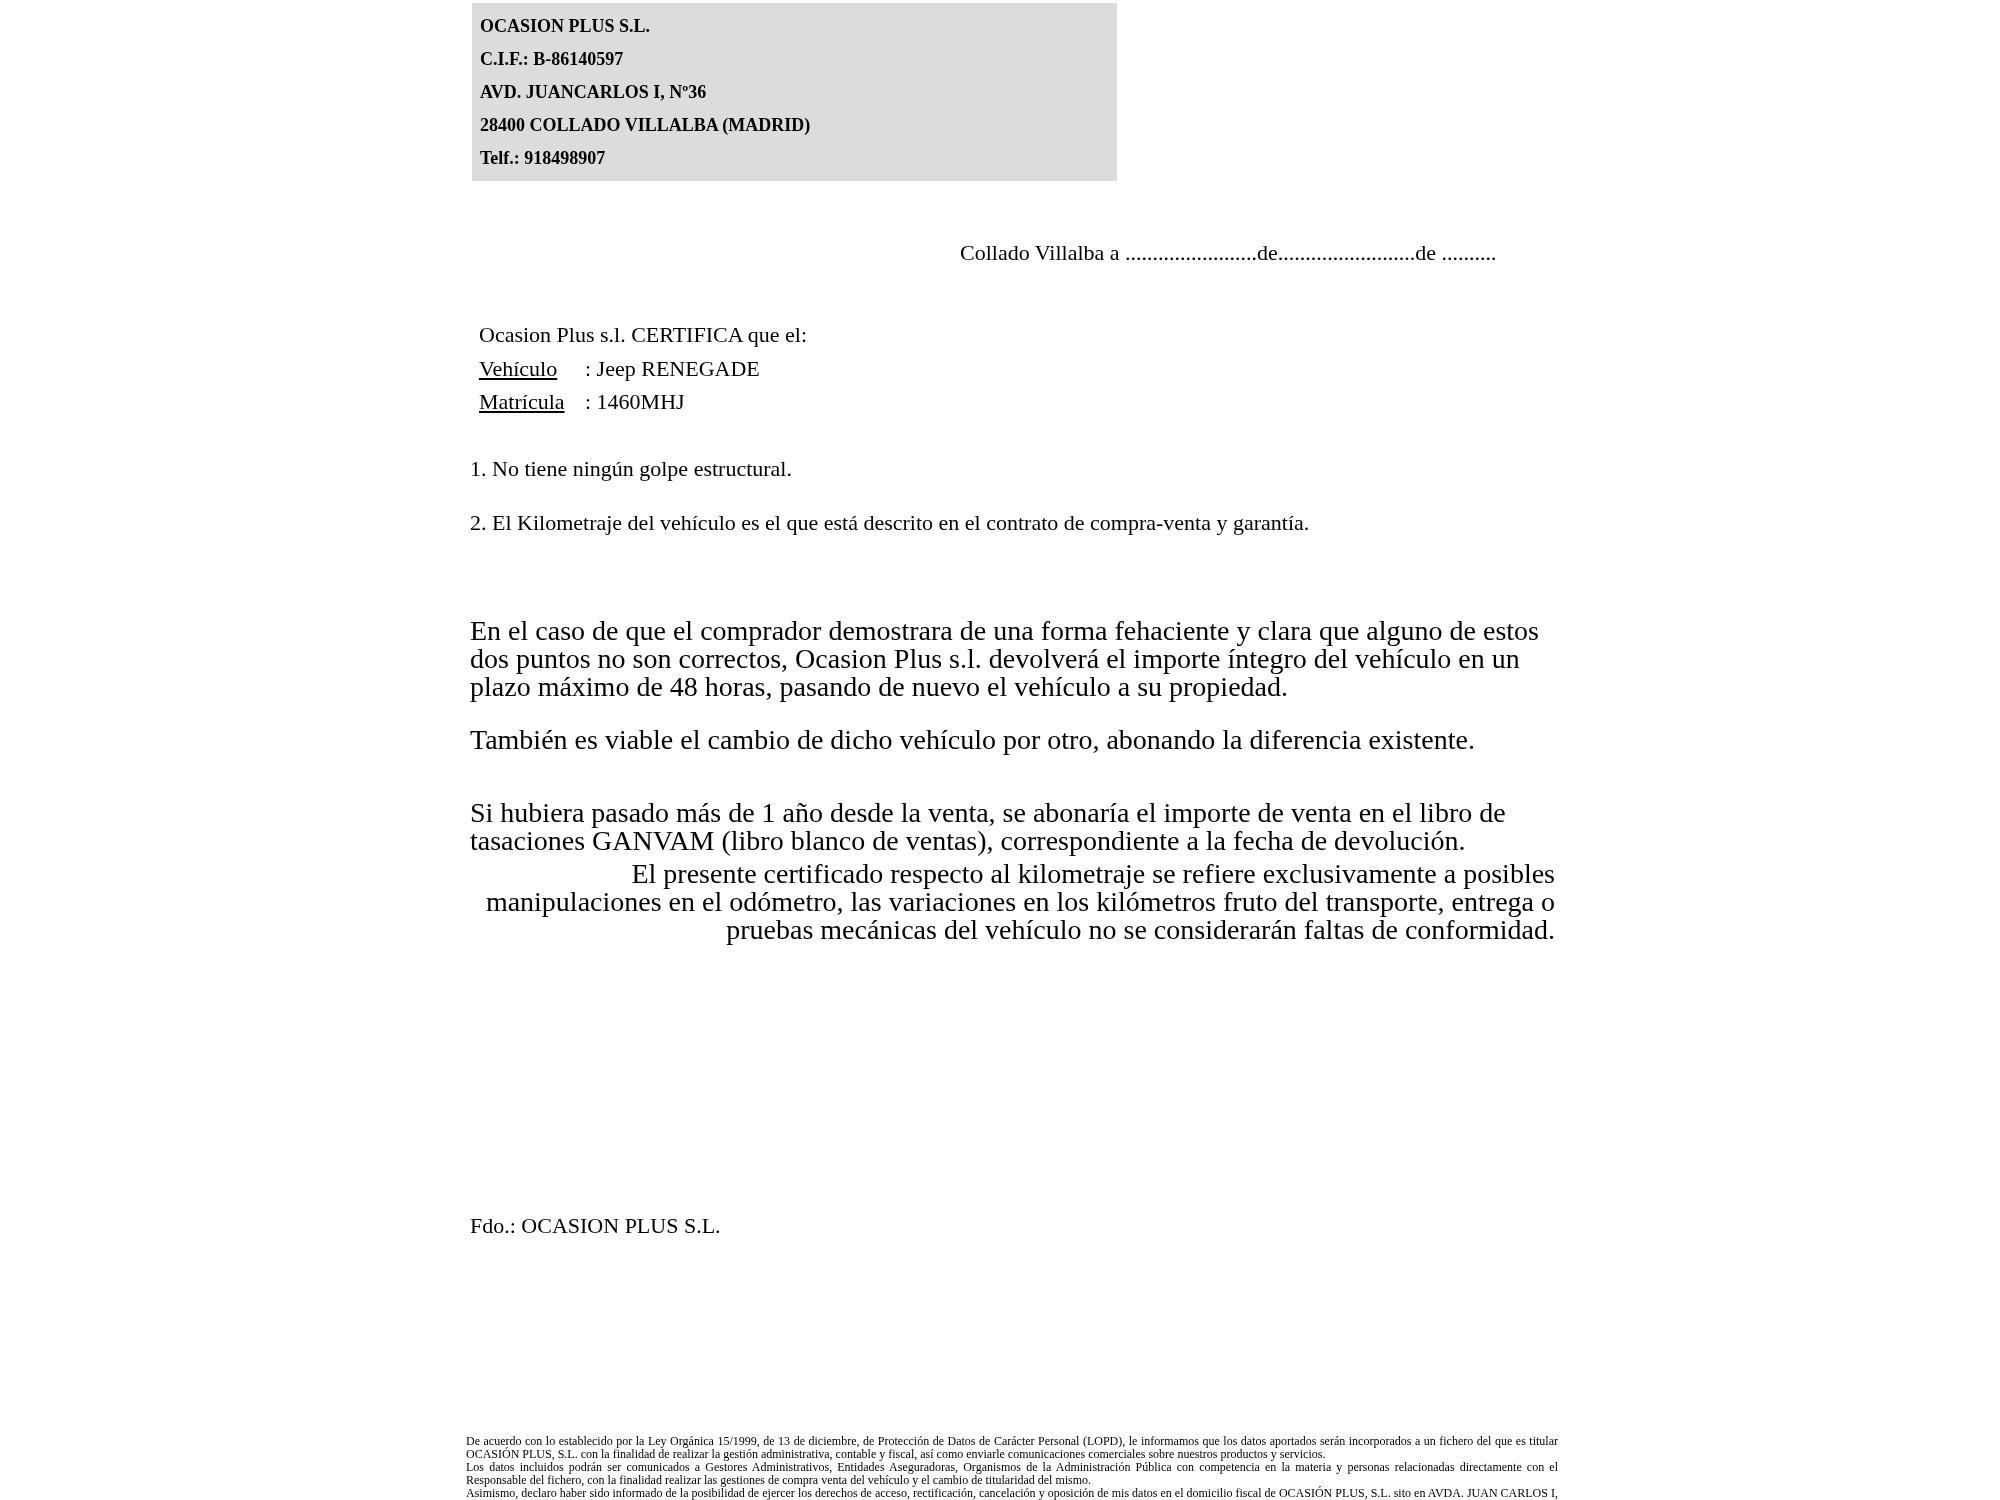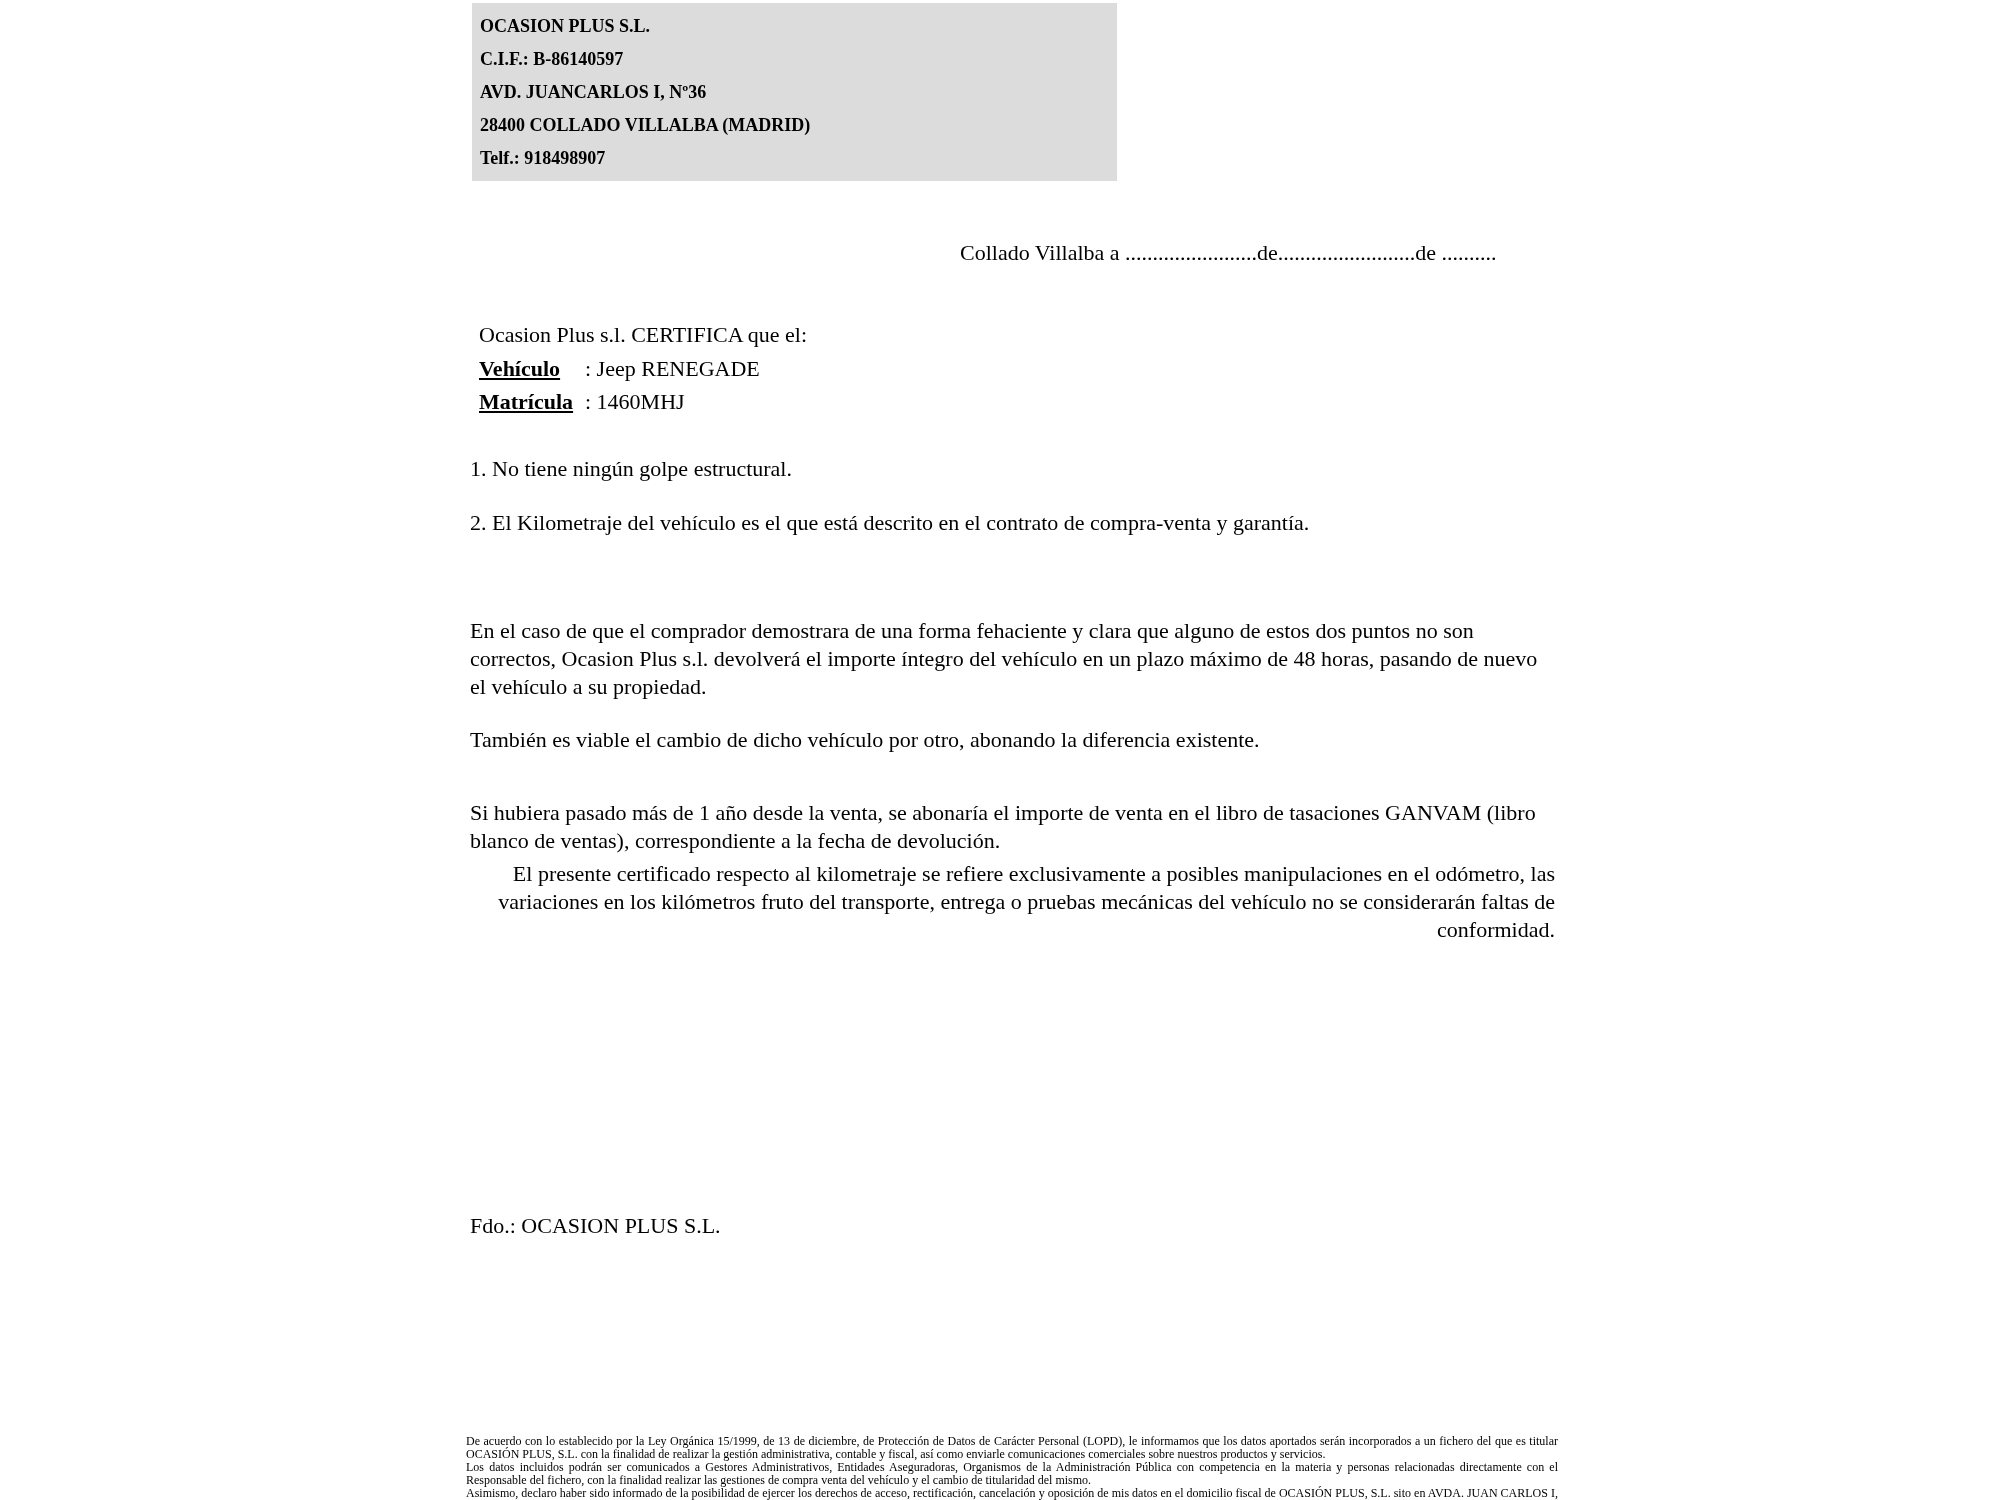--- a/index.html
+++ b/index.html
@@ -32,36 +32,36 @@
     font-size: 22px;
     white-space: nowrap;
   }
 
   .cert-block {
     left: 479px;
     top: 318px;
     font-size: 22px;
     line-height: 33.5px;
   }
-  .cert-label-wrap { display: inline-block; width: 106px; font-weight: bold; }
+  .cert-label-wrap { display: inline-block; width: 106px; }
   .u { text-decoration: underline; }
 
   .point {
     left: 470px;
     width: 1085px;
     font-size: 22px;
     line-height: 28px;
   }
   .point-1 { top: 455px; }
   .point-2 { top: 509px; }
 
   .para {
     left: 470px;
     width: 1085px;
-    font-size: 22px;
+    font-size: 28px;
     line-height: 28px;
     text-align: left;
   }
   .para-1 { top: 617px; }
   .para-2 { top: 726px; }
   .para-3 { top: 780px; margin-top: 19px; }
   .para-4 { top: 860px; text-align: right; }
 
   .signature {
     left: 470px;

